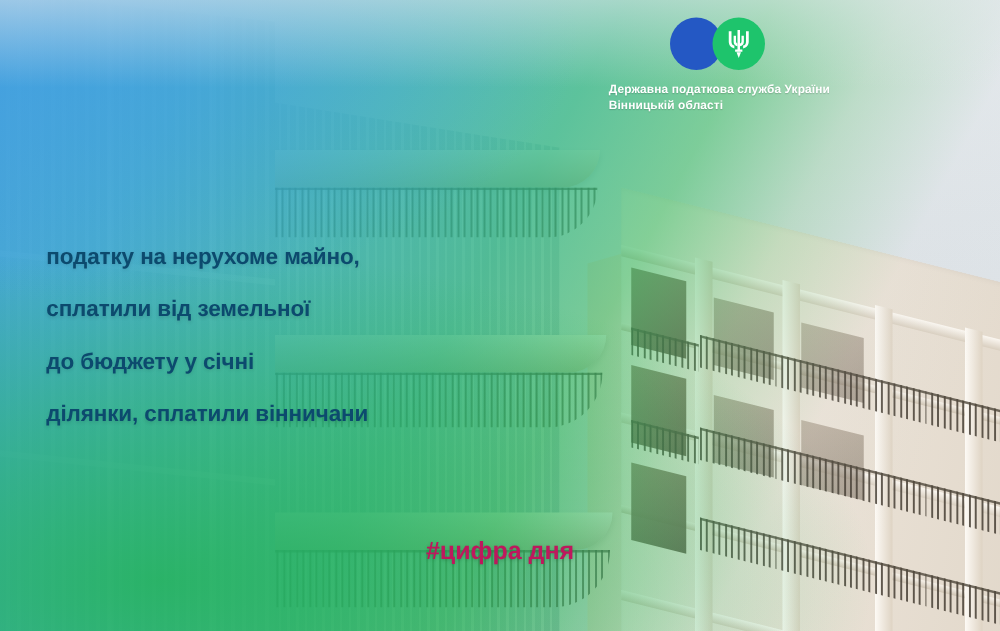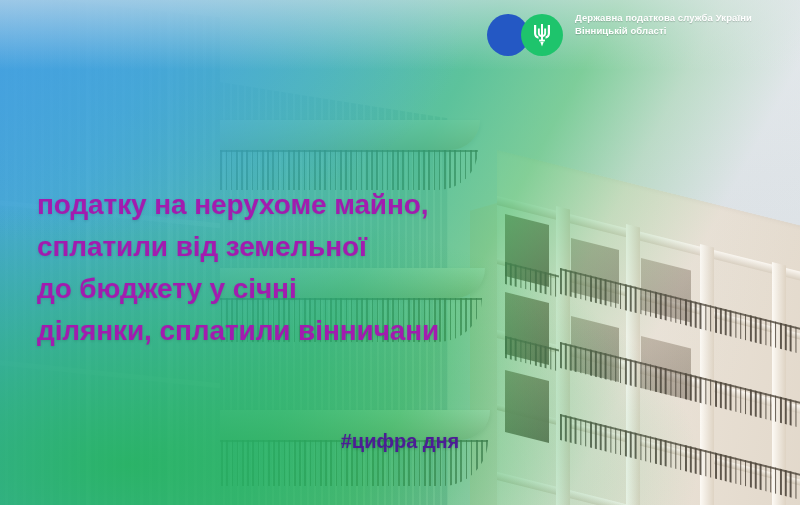--- a/index.html
+++ b/index.html
@@ -153,22 +153,23 @@
   }
   .topfade {
     position:absolute; left:0; right:0; top:0; height:70px;
     background:linear-gradient(180deg, rgba(228,232,236,.55), rgba(228,232,236,0));
   }
 
   
   .logo {
     position:absolute;
     left:487px; top:12px;
-    display:flex; gap:9px;
+    display:flex; align-items:center; gap:9px;
     z-index:6;
+    flex-direction:column;
   }
   .logo-circles { position:relative; width:79px; height:45px; flex:0 0 auto; }
   .circ-blue {
     position:absolute; left:0; top:2px;
     width:42px; height:42px; border-radius:50%;
     background:#2458c4;
   }
   .circ-green {
     position:absolute; left:34px; top:2px;
     width:42px; height:42px; border-radius:50%;
@@ -205,36 +206,36 @@
     line-height:1;
     white-space:nowrap;
   }
 
   
   .body-copy {
     position:absolute;
     left:37px; top:184px;
     width:480px;
     z-index:5;
-    color:#a21caf;
-    font-size:28px;
+    color:#0c4a6e;
+    font-size:18px;
     font-weight:bold;
     line-height:42px;
     letter-spacing:-.1px;
     text-shadow:0 1px 3px rgba(0,0,0,.13);
   }
   .body-copy div { white-space:nowrap; }
 
   
   .footer {
     position:absolute;
     left:0; right:0; top:428px;
     text-align:center;
     z-index:5;
-    color:#4c1d95;
+    color:#be185d;
     text-shadow:0 1px 3px rgba(0,0,0,.20);
   }
   .hashtag { font-size:20px; font-weight:bold; line-height:26px; }
   .date    { font-size:20px; font-weight:bold; line-height:26px; }
 </style>
 </head>
 <body>
 
 <div id="poster">
 

